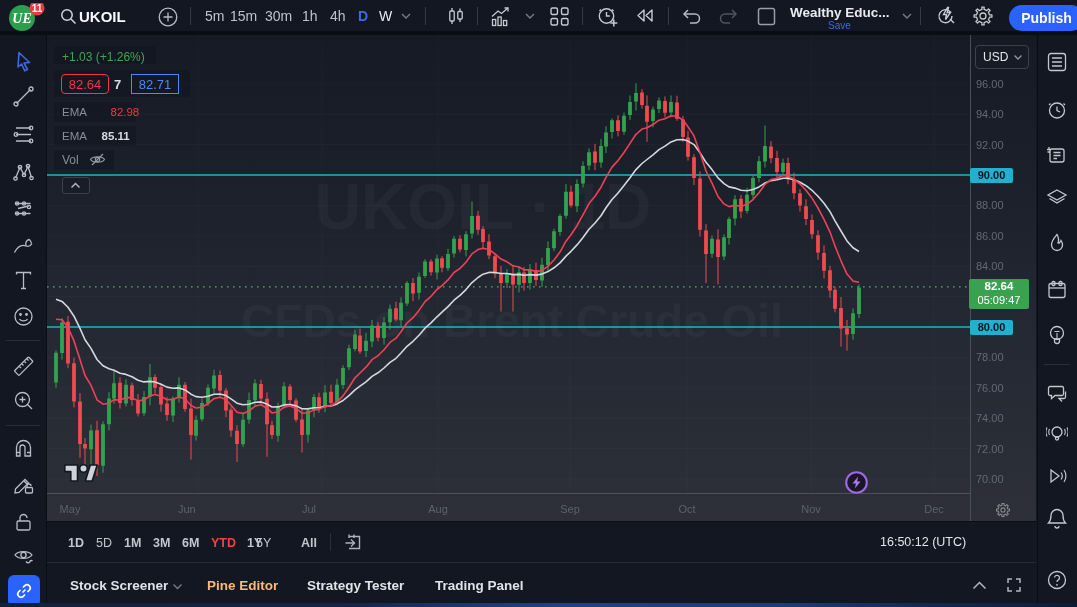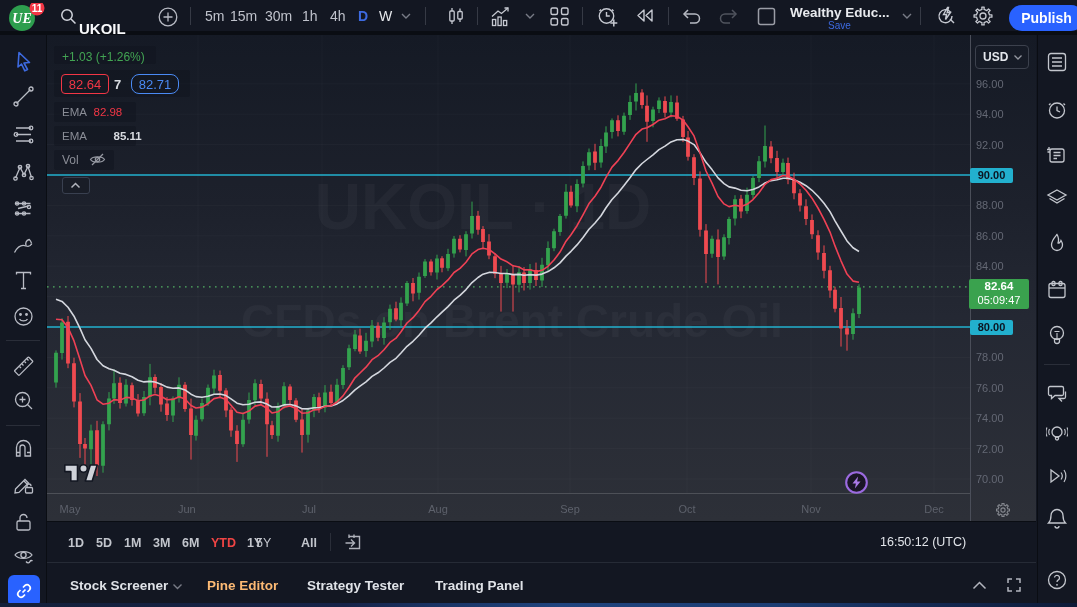--- a/index.html
+++ b/index.html
@@ -38,21 +38,21 @@
 <circle cx="19.5" cy="4.6" r="3.8"></circle>
 <path d="M21.3 17 L26.3 1 H33.2 L28.2 17 Z"></path>
       </g>
 <g transform="translate(809.5,447.5)">
         <circle r="10.3" fill="#1a1626" stroke="#9b6ae0" stroke-width="2.1"></circle>
 <path d="M1.6 -6 L-4 1 H-0.6 L-1.6 6 L4 -1.1 H0.6 Z" fill="#ab7ae8"></path>
       </g>
 </svg>
 <div class="abs" style="left:970px;top:35px;width:66px;height:486px;background:linear-gradient(#151a25,#1d212c 35%,#242833 58%,#2d3038);border-left:1px solid #4a4e59"></div>
 <div class="abs" style="left:975px;top:45px;width:54px;height:24px;border:1px solid #3c414d;border-radius:4px"></div>
-<div class="abs" style="left:983px;top:50px;font-size:12px;font-weight:bold;color:#e4e7ec">USD</div>
+<div class="abs" style="left:983px;top:50px;font-size:12px;font-weight:normal;color:#e4e7ec">USD</div>
 <svg class="icon abs" style="left:1013px;top:54px" width="10" height="7" viewBox="0 0 10 7" fill="none" stroke="#9598a1" stroke-width="1.3">
       <path d="M1.5 1.5 L5 5 L8.5 1.5"></path>
     </svg>
 <div class="axlab" style="left:976px;top:78px">96.00</div>
 <div class="axlab" style="left:976px;top:108px">94.00</div>
 <div class="axlab" style="left:976px;top:139px">92.00</div>
 <div class="axlab" style="left:976px;top:199px">88.00</div>
 <div class="axlab" style="left:976px;top:230px">86.00</div>
 <div class="axlab" style="left:976px;top:260px">84.00</div>
 <div class="axlab" style="left:976px;top:351px">78.00</div>
@@ -73,21 +73,21 @@
 <div class="abs" style="left:50px;top:503px;width:40px;text-align:center;font-size:11px;color:#5d616b">May</div>
 <div class="abs" style="left:178px;top:503px;width:40px;text-align:left;font-size:11px;color:#5d616b">Jun</div>
 <div class="abs" style="left:302px;top:503px;width:40px;font-size:11px;color:#5d616b">Jul</div>
 <div class="abs" style="left:418px;top:503px;width:40px;text-align:center;font-size:11px;color:#5d616b">Aug</div>
 <div class="abs" style="left:550px;top:503px;width:40px;text-align:center;font-size:11px;color:#5d616b">Sep</div>
 <div class="abs" style="left:667px;top:503px;width:40px;text-align:center;font-size:11px;color:#5d616b">Oct</div>
 <div class="abs" style="left:791px;top:503px;width:40px;text-align:center;font-size:11px;color:#5d616b">Nov</div>
 <div class="abs" style="left:914px;top:503px;width:40px;text-align:center;font-size:11px;color:#5d616b">Dec</div>
 <div class="abs" style="left:47px;top:521px;width:989px;height:42px;background:#131722;border-top:1px solid #0a0d13;border-bottom:1px solid #262b36"></div>
 <div class="abs" style="left:68px;top:536px;font-size:12.5px;font-weight:bold;color:#c2c5cc">1D</div>
-<div class="abs" style="left:96px;top:536px;font-size:12.5px;font-weight:bold;color:#c2c5cc">5D</div>
+<div class="abs" style="left:96px;top:536px;font-size:12.5px;font-weight:normal;color:#c2c5cc">5D</div>
 <div class="abs" style="left:124px;top:536px;font-size:12.5px;font-weight:bold;color:#c2c5cc">1M</div>
 <div class="abs" style="left:153px;top:536px;font-size:12.5px;font-weight:bold;color:#c2c5cc">3M</div>
 <div class="abs" style="left:182px;top:536px;font-size:12.5px;font-weight:bold;color:#c2c5cc">6M</div>
 <div class="abs" style="left:211px;top:536px;font-size:12.5px;font-weight:bold;color:#ef4444">YTD</div>
 <div class="abs" style="left:247px;top:536px;font-size:12.5px;font-weight:bold;color:#c2c5cc">1Y</div>
 <div class="abs" style="left:256px;top:536px;font-size:12.5px;font-weight:normal;color:#c2c5cc">5Y</div>
 <div class="abs" style="left:301px;top:536px;font-size:12.5px;font-weight:bold;color:#c2c5cc">All</div>
 <div class="abs" style="left:330px;top:533px;width:1px;height:18px;background:#2a2e39"></div>
 <svg class="icon abs" style="left:344px;top:533px" width="18" height="18" viewBox="0 0 18 18" fill="none" stroke="#aeb1ba" stroke-width="1.4">
 <path d="M5 3.5 H15.5 V15.5 H5"></path>
@@ -113,21 +113,21 @@
 <svg class="icon abs" style="left:7px;top:3px" width="40" height="28" viewBox="0 0 40 28">
 <circle cx="15" cy="15" r="13" fill="#2d9e4e"></circle>
 <text x="15" y="20" text-anchor="middle" font-size="14" font-style="italic" font-weight="bold" fill="#fff" font-family="Liberation Serif">UE</text>
 <circle cx="30" cy="5" r="7.5" fill="#f23645"></circle>
 <text x="30" y="8.6" text-anchor="middle" font-size="10" font-weight="bold" fill="#fff" font-family="Liberation Sans">11</text>
     </svg>
 <svg class="icon abs" style="left:60px;top:8px" width="17" height="17" viewBox="0 0 17 17" fill="none" stroke="#d1d4dc" stroke-width="1.5">
 <circle cx="7" cy="7" r="5.2"></circle>
       <path d="M11 11 L15.5 15.5"></path>
     </svg>
-<div class="abs" style="left:79px;top:20px;font-size:15px;font-weight:bold;color:#f8f9fb">UKOIL</div>
+<div class="abs" style="left:79px;top:8px;font-size:15px;font-weight:bold;color:#f8f9fb">UKOIL</div>
 <svg class="icon abs" style="left:158px;top:7px" width="20" height="20" viewBox="0 0 20 20" fill="none" stroke="#b8bbc4" stroke-width="1.3">
 <circle cx="10" cy="10" r="8.8"></circle>
       <path d="M10 5.5V14.5 M5.5 10H14.5"></path>
     </svg>
 <div class="abs" style="left:190px;top:7px;width:1px;height:18px;background:#363a45"></div>
 <div class="abs" style="left:205px;top:8px;font-size:14px;color:#bfc2cb;font-weight:normal">5m</div>
 <div class="abs" style="left:230px;top:8px;font-size:14px;color:#bfc2cb;font-weight:normal">15m</div>
 <div class="abs" style="left:265px;top:8px;font-size:14px;color:#bfc2cb;font-weight:normal">30m</div>
 <div class="abs" style="left:302px;top:8px;font-size:14px;color:#bfc2cb;font-weight:normal">1h</div>
 <div class="abs" style="left:330px;top:8px;font-size:14px;color:#bfc2cb;font-weight:normal">4h</div>
@@ -333,23 +333,23 @@
       <circle cx="11" cy="15.8" r="0.9" fill="#c3c6cd" stroke="none"></circle>
     </svg>
 <div class="abs" style="left:54px;top:46px;width:102px;height:18px;background:rgba(15,19,29,0.5);border-radius:2px"></div>
 <div class="abs" style="left:54px;top:70px;width:136px;height:27px;background:rgba(15,19,29,0.45);border-radius:2px"></div>
 <div class="abs" style="left:54px;top:102px;width:82px;height:20px;background:rgba(15,19,29,0.5);border-radius:2px"></div>
 <div class="abs" style="left:54px;top:126px;width:82px;height:20px;background:rgba(15,19,29,0.5);border-radius:2px"></div>
 <div class="abs" style="left:54px;top:150px;width:60px;height:20px;background:rgba(15,19,29,0.5);border-radius:2px"></div>
 <div class="abs" style="left:62px;top:50px;font-size:12px;color:#42a453">+1.03 (+1.26%)</div>
 <div class="abs" style="left:61px;top:74px;width:48px;height:20px;border:1px solid #f23645;border-radius:4px;color:#f23645;font-size:13px;text-align:center;line-height:19px">82.64</div>
 <div class="abs" style="left:114px;top:77px;font-size:13px;font-weight:bold;color:#d8dbe0">7</div>
-<div class="abs" style="left:131px;top:74px;width:48px;height:20px;border:1px solid #4a8af4;border-radius:8px;color:#4a8af4;font-size:13px;text-align:center;line-height:19px">82.71</div>
-<div class="abs" style="left:62px;top:106px;font-size:11.5px;color:#8a8d96">EMA <span style="color:#f23645;margin-left:4px">82.98</span></div>
-<div class="abs" style="left:62px;top:130px;font-size:11.5px;color:#8a8d96">EMA <span style="color:#d8dbe0;margin-left:24px;font-weight:bold">85.11</span></div>
+<div class="abs" style="left:131px;top:74px;width:48px;height:20px;border:1px solid #4a8af4;border-radius:0;color:#4a8af4;font-size:13px;text-align:center;line-height:19px">82.71</div>
+<div class="abs" style="left:62px;top:106px;font-size:11.5px;color:#8a8d96">EMA <span style="color:#f23645;margin-left:21px">82.98</span></div>
+<div class="abs" style="left:62px;top:130px;font-size:11.5px;color:#8a8d96">EMA <span style="color:#d8dbe0;margin-left:12px;font-weight:bold">85.11</span></div>
 <div class="abs" style="left:62px;top:153px;font-size:12px;color:#8a8d96">Vol</div>
 <svg class="icon abs" style="left:89px;top:152px" width="17" height="15" viewBox="0 0 17 15" fill="none" stroke="#9598a1" stroke-width="1.2">
 <path d="M1.5 7.5 C3.5 4 13.5 4 15.5 7.5 C13.5 11 3.5 11 1.5 7.5 Z"></path>
       <circle cx="8.5" cy="7.5" r="2.2"></circle>
       <path d="M3 13 L14 2"></path>
     </svg>
 <div class="abs" style="left:62px;top:177px;width:28px;height:17px;background:#191d27;border:1px solid #394050;border-radius:3px"></div>
 <svg class="icon abs" style="left:70px;top:182px" width="11" height="7" viewBox="0 0 11 7" fill="none" stroke="#b2b5be" stroke-width="1.5">
       <path d="M1.5 5.5 L5.5 1.5 L9.5 5.5"></path>
     </svg>

